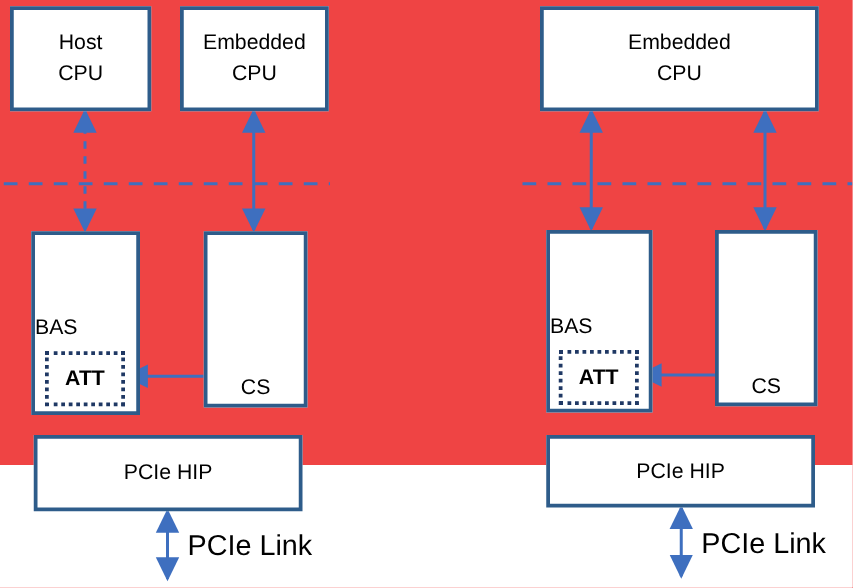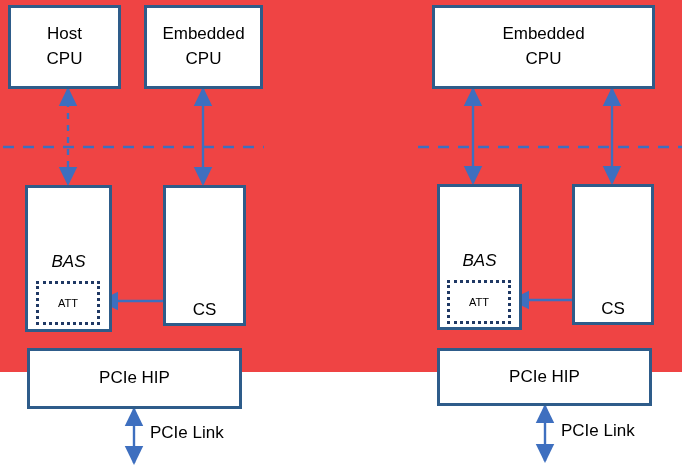--- a/index.html
+++ b/index.html
@@ -53,40 +53,40 @@
   
   .bas {
     display: block;
     position: absolute;
   }
   .bas .bas-title {
     position: absolute;
     left: 0;
     right: 0;
     top: 62px;
-    text-align: center;
+    text-align: left;
     font-size: 17px;
     color: #000;
-    font-style: italic;
   }
   .att {
     position: absolute;
     box-sizing: border-box;
     border: 3px dotted #1F3864;
     background: #ffffff;
     display: flex;
     align-items: center;
     justify-content: center;
-    font-size: 11px;
+    font-size: 17px;
     color: #000;
     z-index: 3;
+    font-weight: bold;
   }
   .link-label {
     position: absolute;
-    font-size: 17px;
+    font-size: 23px;
     color: #000;
     white-space: nowrap;
     z-index: 4;
   }
 </style>
 </head>
 <body>
 
 <div id="canvas">
 

